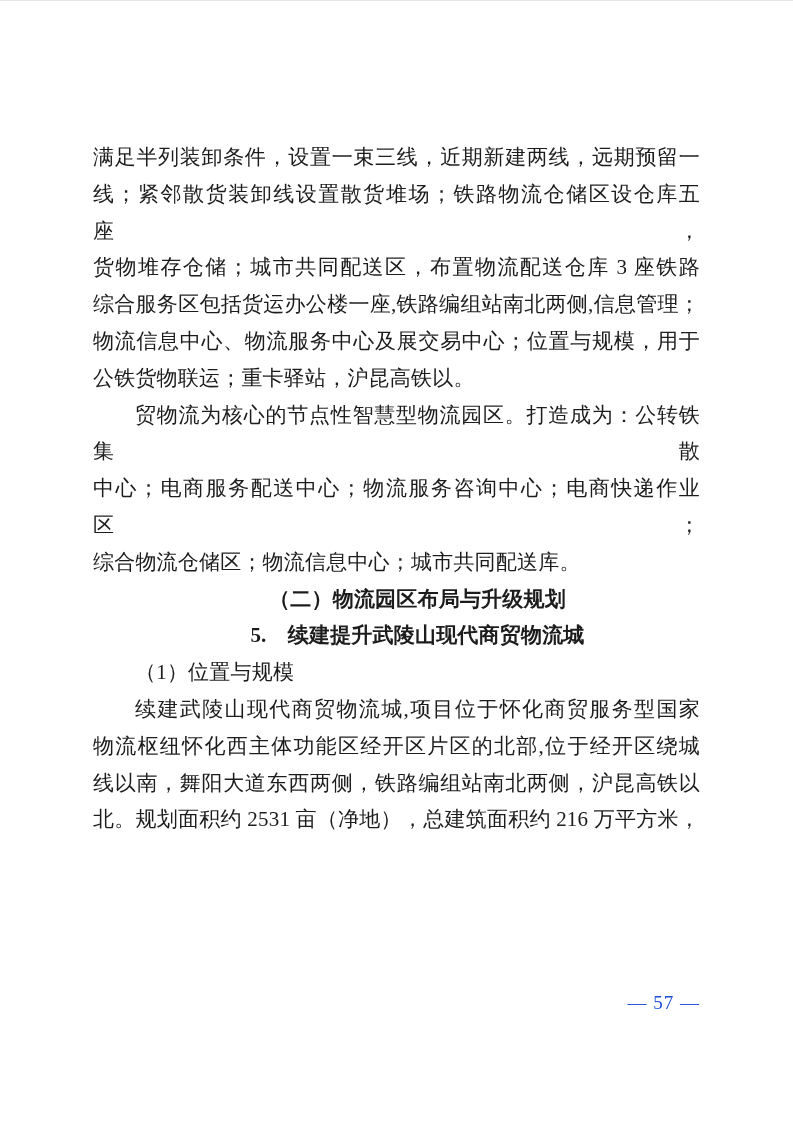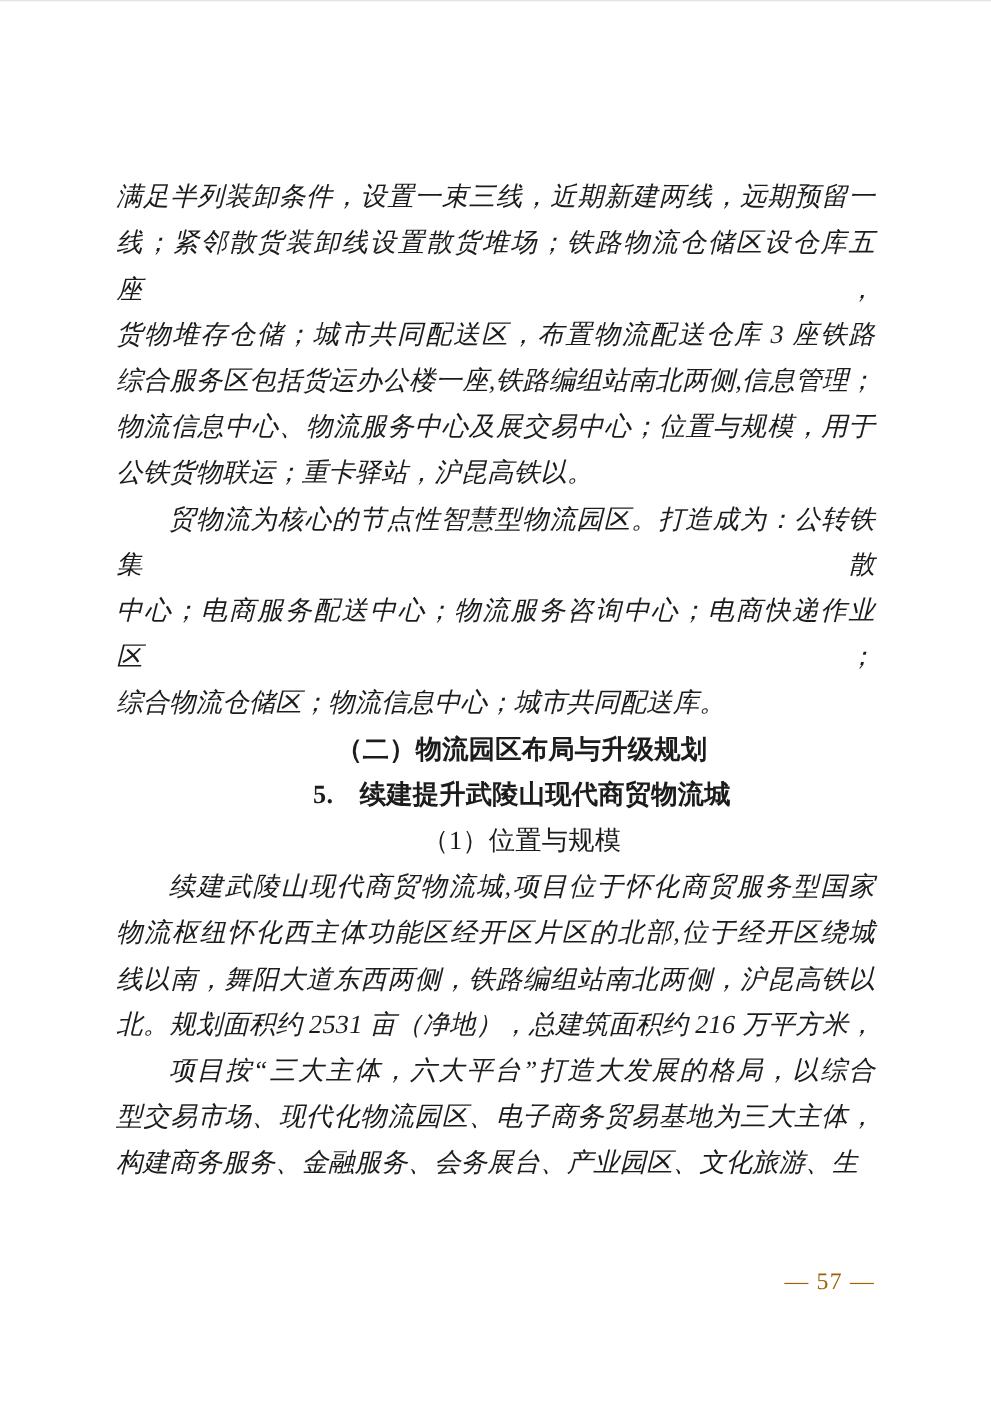--- a/index.html
+++ b/index.html
@@ -30,44 +30,43 @@
     width: 607px;
     font-size: 21px;
     line-height: 36.8px;
     color: #1c1c1c;
     letter-spacing: 0.2px;
   }
   .para { margin: 0; }
   .line {
     text-align: justify;
     text-align-last: justify;
-    font-style: italic;
   }
   .line.last {
     text-align-last: left;
   }
   .para.indent .line:first-child {
     text-indent: 2em;
   }
   .h2x, .h3x {
     font-weight: 700;
     text-indent: 2em;
     text-align: center;
   }
   .subh {
     text-indent: 2em;
-    text-align: center;
+    text-align: left;
   }
   .footer {
     position: absolute;
-    top: 1014px;
+    top: 991px;
     right: 93px;
     font-size: 19px;
     line-height: 24px;
-    color: #a16207;
+    color: #1d4ed8;
     letter-spacing: 1px;
   }
 </style>
 </head>
 <body>
 
 <div class="page">
   <div class="doc-body" id="doc-body">
       <div class="para">
         <div class="line">满足半列装卸条件，设置一束三线，近期新建两线，远期预留一</div>
@@ -84,20 +83,15 @@
       </div>
       <div class="h2x">（二）物流园区布局与升级规划</div>
       <div class="h3x">5.　续建提升武陵山现代商贸物流城</div>
       <div class="subh">（1）位置与规模</div>
       <div class="para indent">
         <div class="line">续建武陵山现代商贸物流城,项目位于怀化商贸服务型国家</div>
         <div class="line">物流枢纽怀化西主体功能区经开区片区的北部,位于经开区绕城</div>
         <div class="line">线以南，舞阳大道东西两侧，铁路编组站南北两侧，沪昆高铁以</div>
         <div class="line">北。规划面积约 2531 亩（净地），总建筑面积约 216 万平方米，</div>
       </div>
-      <div class="para indent">
-        <div class="line">项目按“三大主体，六大平台”打造大发展的格局，以综合</div>
-        <div class="line">型交易市场、现代化物流园区、电子商务贸易基地为三大主体，</div>
-        <div class="line last">构建商务服务、金融服务、会务展台、产业园区、文化旅游、生</div>
-      </div>
     </div>
   <div class="footer">— 57 —</div>
 </div>
 
 </body></html>

